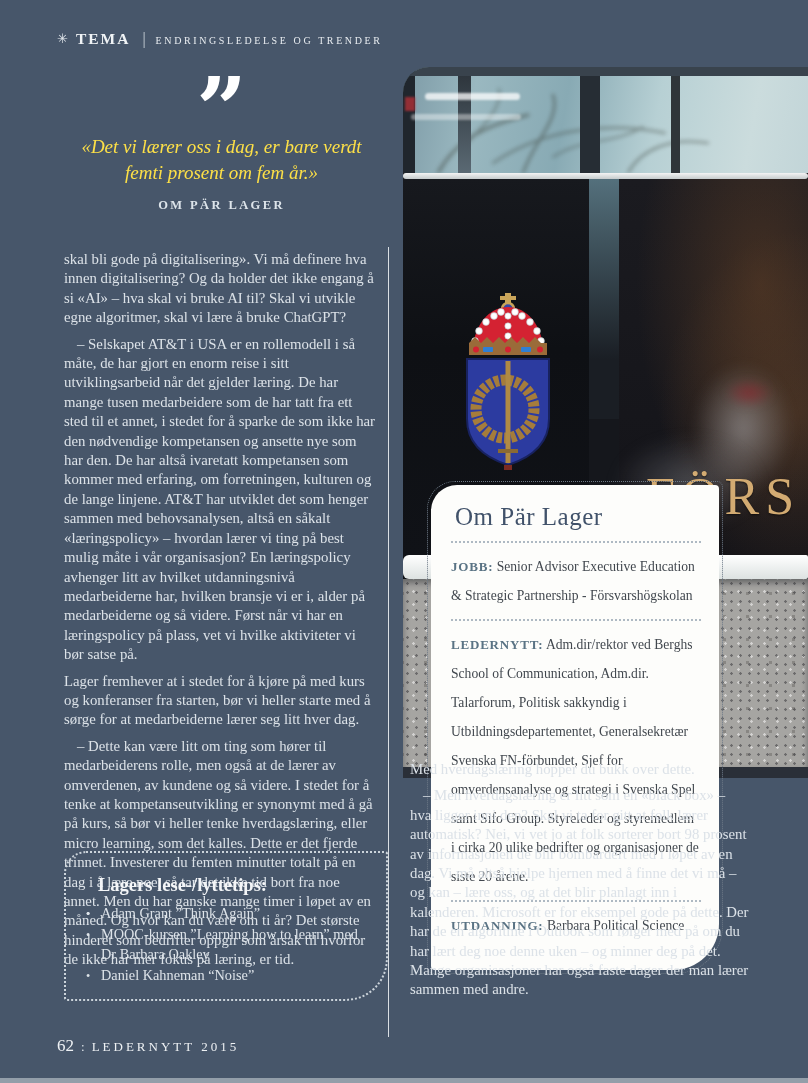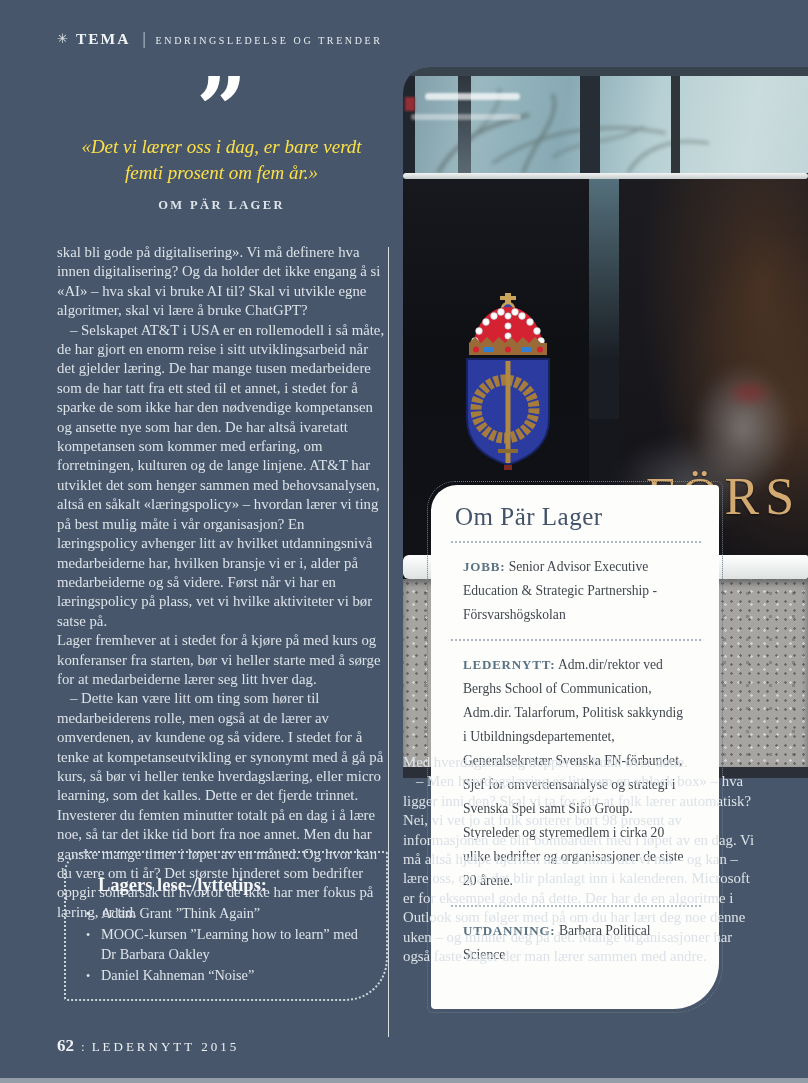--- a/index.html
+++ b/index.html
@@ -15,21 +15,21 @@
   .header .sect{font-weight:bold;font-size:15.5px;letter-spacing:2px;}
   .header .div{margin:0 10px 0 12px;color:#c9d1d9;font-size:16px;font-weight:300;}
   .header .ttl{font-size:10px;letter-spacing:2.6px;color:#e9edf1;}
   
   .quote{position:absolute;left:57px;top:74px;width:329px;text-align:center;color:#e7ecf1;}
   .quote .mark{display:block;font-family:"DejaVu Serif",serif;font-weight:bold;font-size:88px;line-height:70px;height:56px;color:#ffffff;}
   .quote .text{font-style:italic;font-size:19px;line-height:26px;color:#fde047;margin:4px 8px 0 8px;}
   .quote .attr{margin-top:12px;font-size:12.5px;font-weight:bold;letter-spacing:2.4px;color:#dde4ea;}
   
   .bodycol{font-size:14.8px;line-height:19.4px;color:#dce2e8;text-align:left;}
-  .bodycol p{margin:0;}
+  .bodycol p{margin:7px;}
   .bodycol p.dash{text-indent:13px;}
   .left-col{position:absolute;left:57px;top:243px;width:329px;}
   .right-col{position:absolute;left:403px;top:753px;width:353px;}
   .subhead{font-weight:bold;font-size:15px;color:#eef2f5;margin-top:9px !important;}
   
   .colrule{position:absolute;left:388px;top:247px;width:1px;height:790px;background:rgba(245,247,249,.85);}
   
   .tips{position:absolute;left:64px;top:851px;width:286px;
     border:2px dotted #ccd4db;border-radius:22px 3px 42px 3px;
     padding:10px 16px 14px 18px;color:#e6ebf0;}
@@ -78,25 +78,25 @@
     background-position:0 0,4px 6px,11px 3px;
     box-shadow:inset 0 4px 6px rgba(40,42,46,.5);}
   .bottomband{position:absolute;left:0;top:700px;width:405px;height:11px;background:#2a2f38;}
   
   .card-wrap{position:absolute;left:427px;top:481px;width:288px;
     border:1px dotted #6e7a86;border-radius:28px 6px 48px 6px;padding:3px;}
   .card{background:#fdfdfb;border-radius:26px 4px 46px 4px;padding:14px 18px 30px 20px;
     color:#41474e;}
   .card .card-title{font-size:25px;color:#41526a;letter-spacing:.5px;margin:4px 0 10px 4px;}
   .card .sep{border:none;border-top:2px dotted #aeb9c3;margin:9px 0;}
-  .card p{margin:12px;font-size:13.6px;line-height:24px;}
+  .card p{margin:0;font-size:13.6px;line-height:29px;}
   .card .lbl{font-weight:bold;color:#5a7384;letter-spacing:.8px;font-size:13px;}
   
   .footer{position:absolute;left:57px;top:1036px;display:flex;align-items:baseline;color:#eef1f4;}
-  .footer .num{font-weight:bold;font-size:17px;}
+  .footer .num{font-weight:normal;font-size:17px;}
   .footer .sep{margin:0 7px;font-size:13px;color:#dfe5ea;}
   .footer .mag{font-size:13px;letter-spacing:3px;}
   .edge{position:absolute;left:0;bottom:0;width:808px;height:5px;background:#939ea9;}
 </style>
 </head>
 <body>
 
 <div class="page">
 
   <div class="header">

